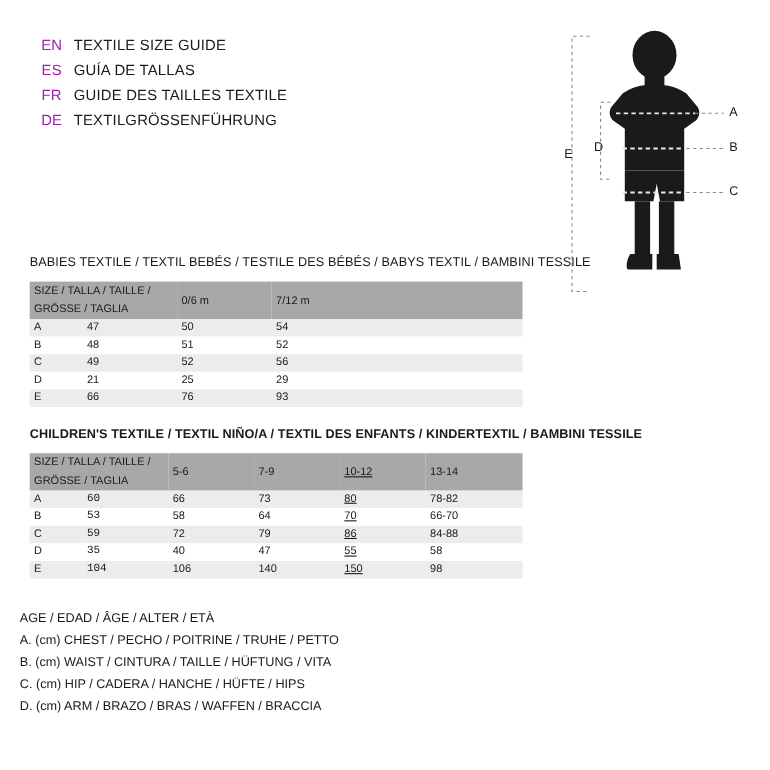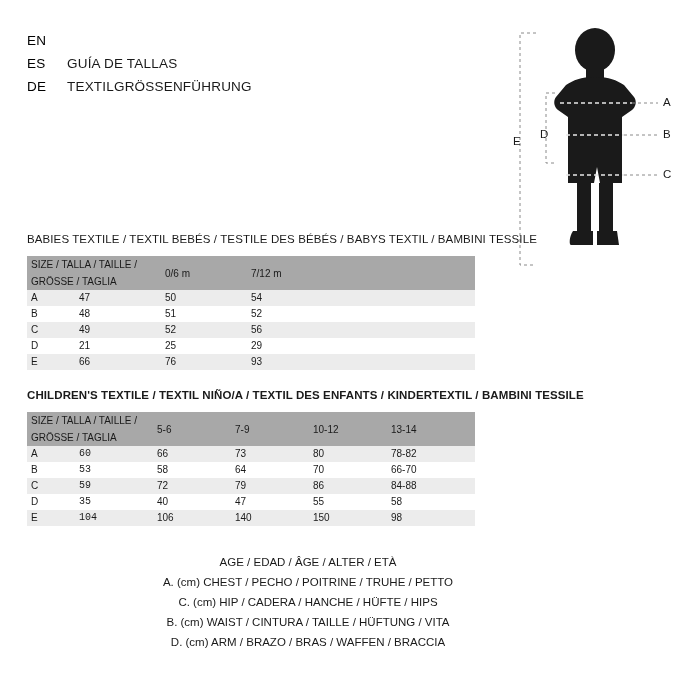--- a/index.html
+++ b/index.html
@@ -30,21 +30,22 @@
   .lang-row {
     display: flex;
     align-items: baseline;
     height: 23px;
     font-size: 13.5px;
     letter-spacing: 0.2px;
   }
   .lang-code {
     width: 40px;
     flex: 0 0 40px;
-    color: #000000;
+    color: #a21caf;
+    text-align: center;
   }
   .lang-text {
     color: #1a1a1a;
   }
 
   
   .figure-area {
     position: absolute;
     left: 500px;
     top: 25px;
@@ -106,51 +107,55 @@
   #babies-table thead th.rowlabel { width: 48px; }
   #babies-table td.c1, #babies-table th.c1 { width: 86px; }
   #babies-table td.c2, #babies-table th.c2 { width: 86px; }
   #babies-table td.c3, #babies-table th.c3 { width: auto; }
 
   #children-table tbody td.rowlabel,
   #children-table thead th.rowlabel { width: 48px; }
   #children-table td.c1, #children-table th.c1 { width: 78px; font-family: Liberation Mono, monospace; }
   #children-table td.c2, #children-table th.c2 { width: 78px; }
   #children-table td.c3, #children-table th.c3 { width: 78px; }
-  #children-table td.c4, #children-table th.c4 { width: 78px; }
+  #children-table td.c4, #children-table th.c4 { width: 78px; text-decoration: underline; }
   #children-table td.c5, #children-table th.c5 { width: auto; }
 
   
   .legend {
     position: absolute;
-    left: 28px;
+    left: 18px;
     top: 552px;
     width: 560px;
-    text-align: center;
   }
   .legend-row {
     font-size: 11.5px;
     height: 20px;
     line-height: 20px;
     color: #1a1a1a;
     white-space: nowrap;
   }
 </style>
 </head>
 <body>
 
 <div id="page">
 
   <div class="lang-block">
     <div class="lang-row">
       <span class="lang-code">EN</span>
+      <span class="lang-text">TEXTILE SIZE GUIDE</span>
     </div>
     <div class="lang-row">
       <span class="lang-code">ES</span>
       <span class="lang-text">GUÍA DE TALLAS</span>
+    </div>
+    <div class="lang-row">
+      <span class="lang-code">FR</span>
+      <span class="lang-text">GUIDE DES TAILLES TEXTILE</span>
     </div>
     <div class="lang-row">
       <span class="lang-code">DE</span>
       <span class="lang-text">TEXTILGRÖSSENFÜHRUNG</span>
     </div>
   </div>
 
   <div class="figure-area">
     <svg width="185" height="260" viewBox="0 0 185 260">
 
@@ -303,18 +308,18 @@
         <td class="c3">140</td>
         <td class="c4">150</td>
         <td class="c5">98</td>
       </tr>
     </tbody>
   </table>
 
   <div class="legend">
     <div class="legend-row">AGE / EDAD / ÂGE / ALTER / ETÀ</div>
     <div class="legend-row">A. (cm) CHEST / PECHO / POITRINE / TRUHE / PETTO</div>
+    <div class="legend-row">B. (cm) WAIST / CINTURA / TAILLE / HÜFTUNG / VITA</div>
     <div class="legend-row">C. (cm) HIP / CADERA / HANCHE / HÜFTE / HIPS</div>
-    <div class="legend-row">B. (cm) WAIST / CINTURA / TAILLE / HÜFTUNG / VITA</div>
     <div class="legend-row">D. (cm) ARM / BRAZO / BRAS / WAFFEN / BRACCIA</div>
   </div>
 
 </div>
 
 </body></html>

